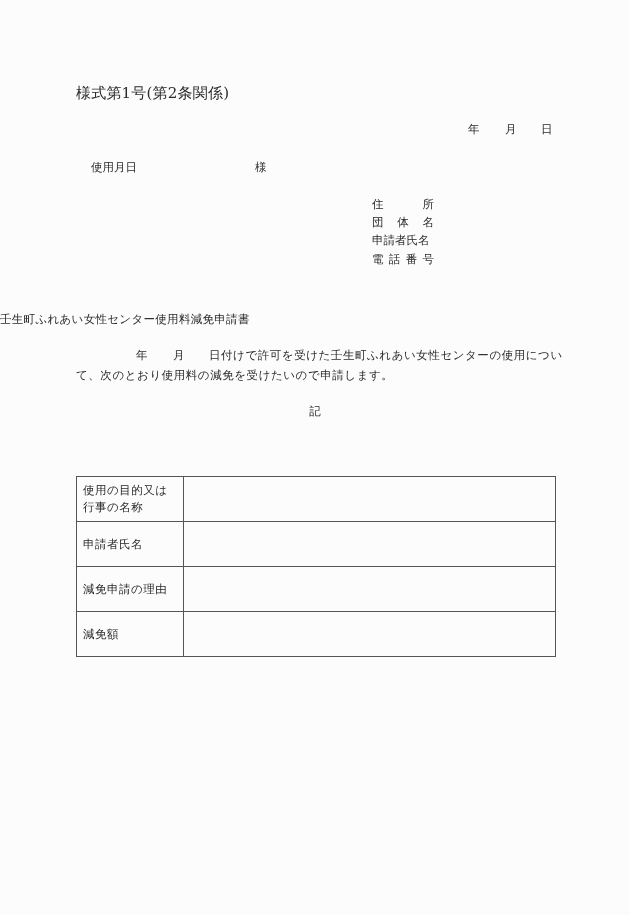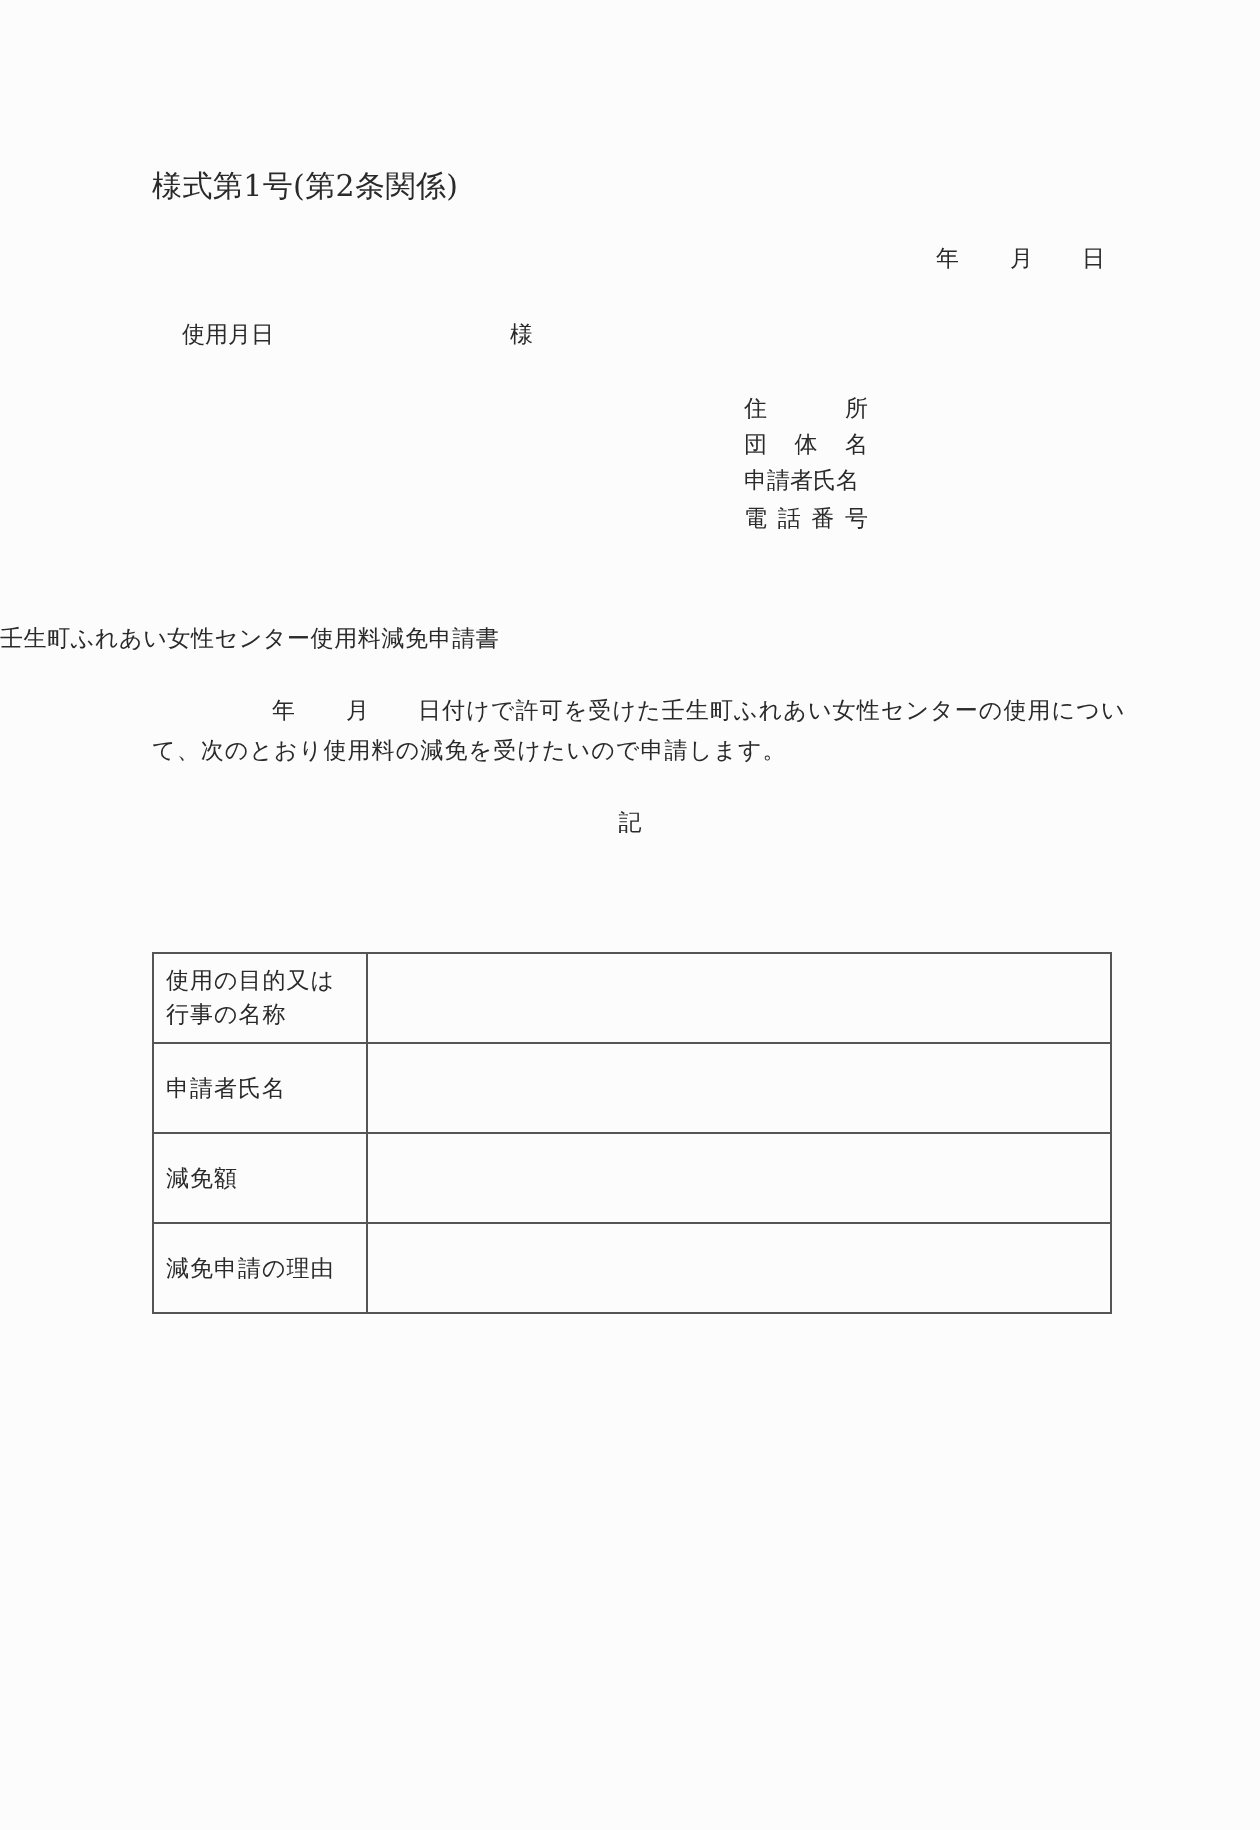--- a/index.html
+++ b/index.html
@@ -125,21 +125,21 @@
       <div>使用の目的又は</div>
       <div>行事の名称</div>
     </td>
     <td class="value"></td>
   </tr>
   <tr>
     <td class="label">申請者氏名</td>
     <td class="value"></td>
   </tr>
   <tr>
-    <td class="label">減免額</td>
+    <td class="label">減免申請の理由</td>
     <td class="value"></td>
   </tr>
   <tr>
-    <td class="label">減免申請の理由</td>
+    <td class="label">減免額</td>
     <td class="value"></td>
   </tr>
 </tbody>
   </table>
 
 </body></html>

